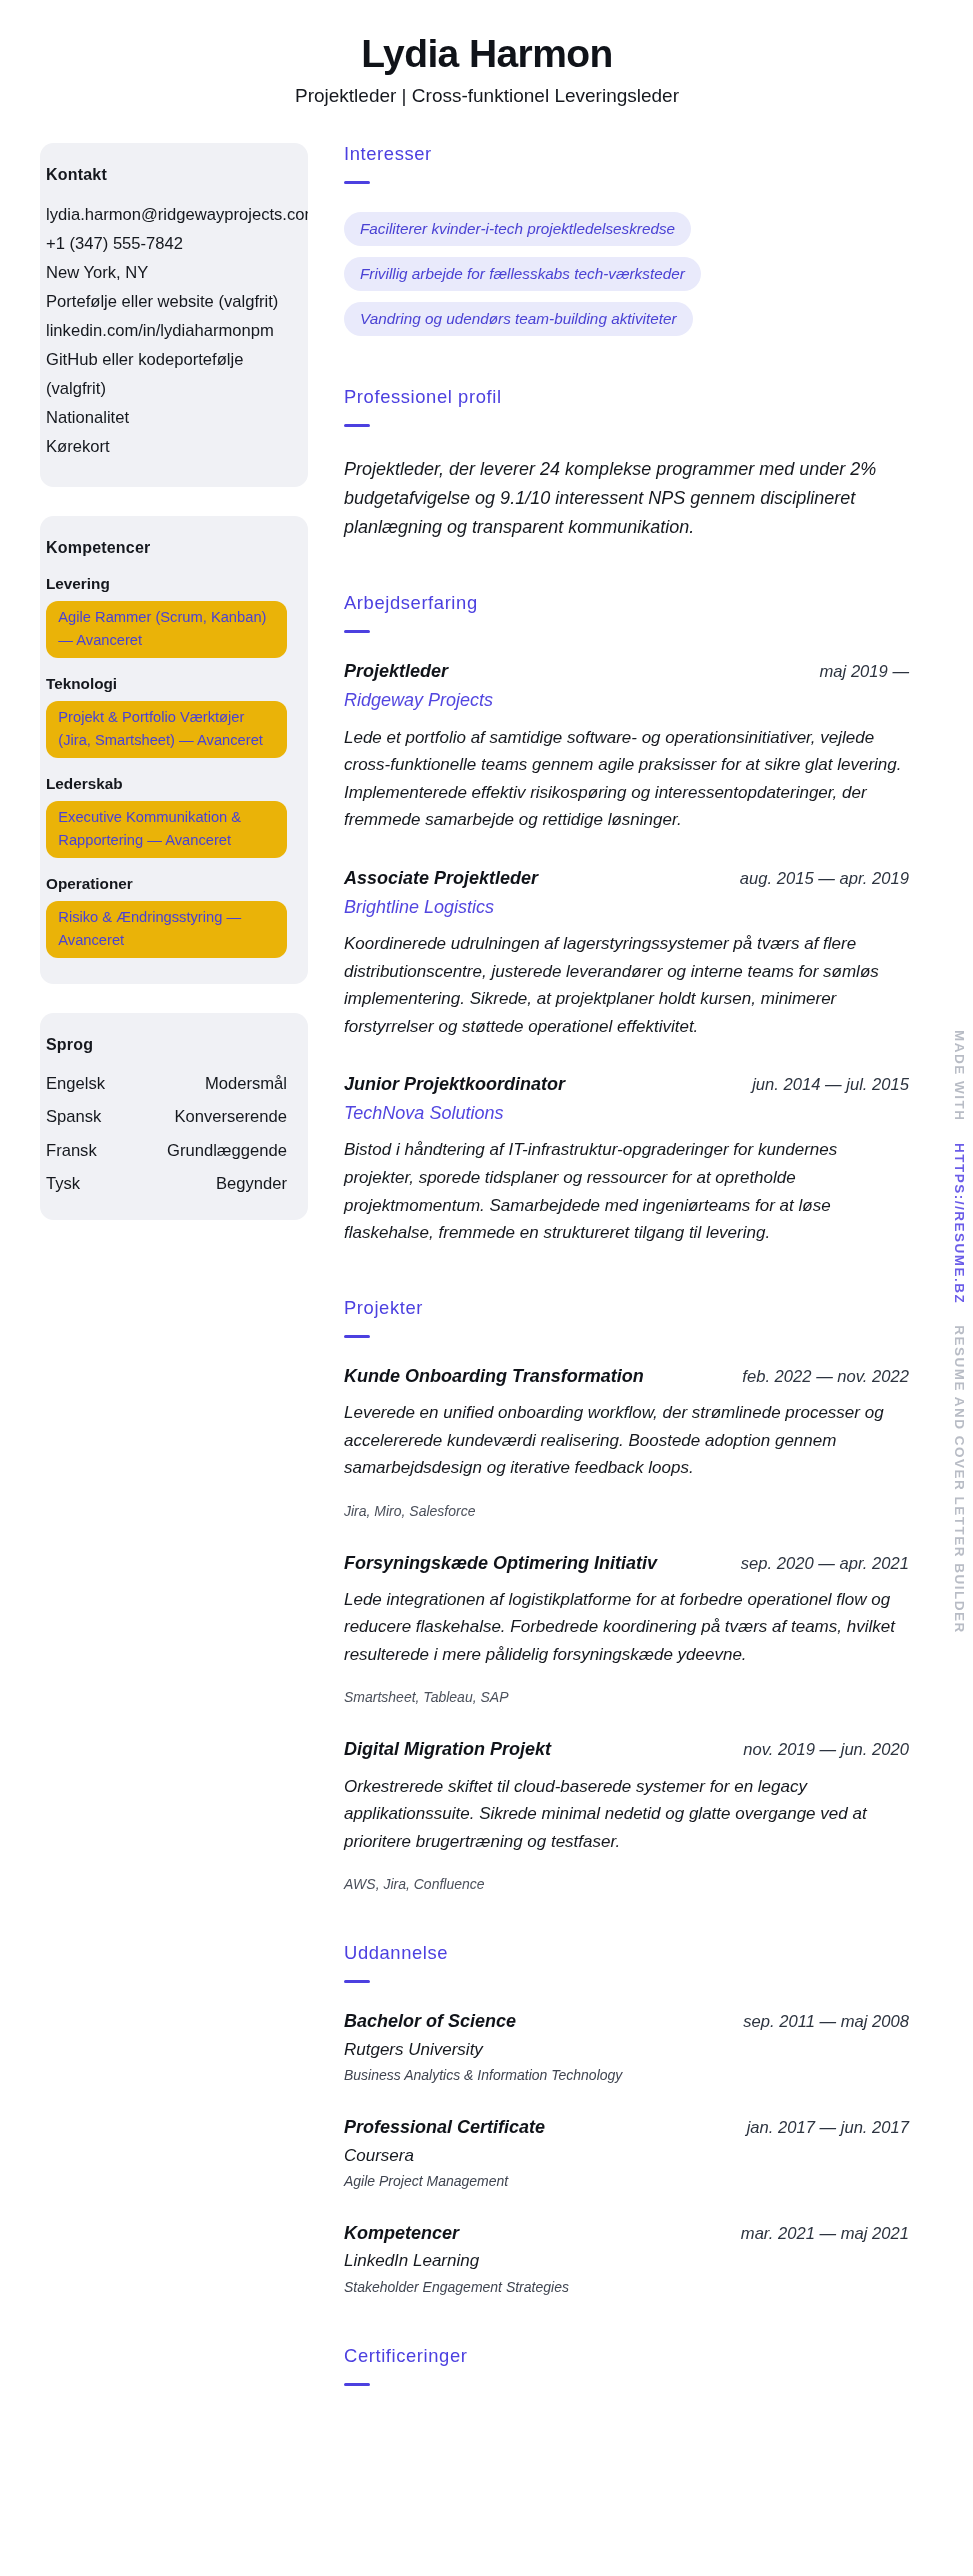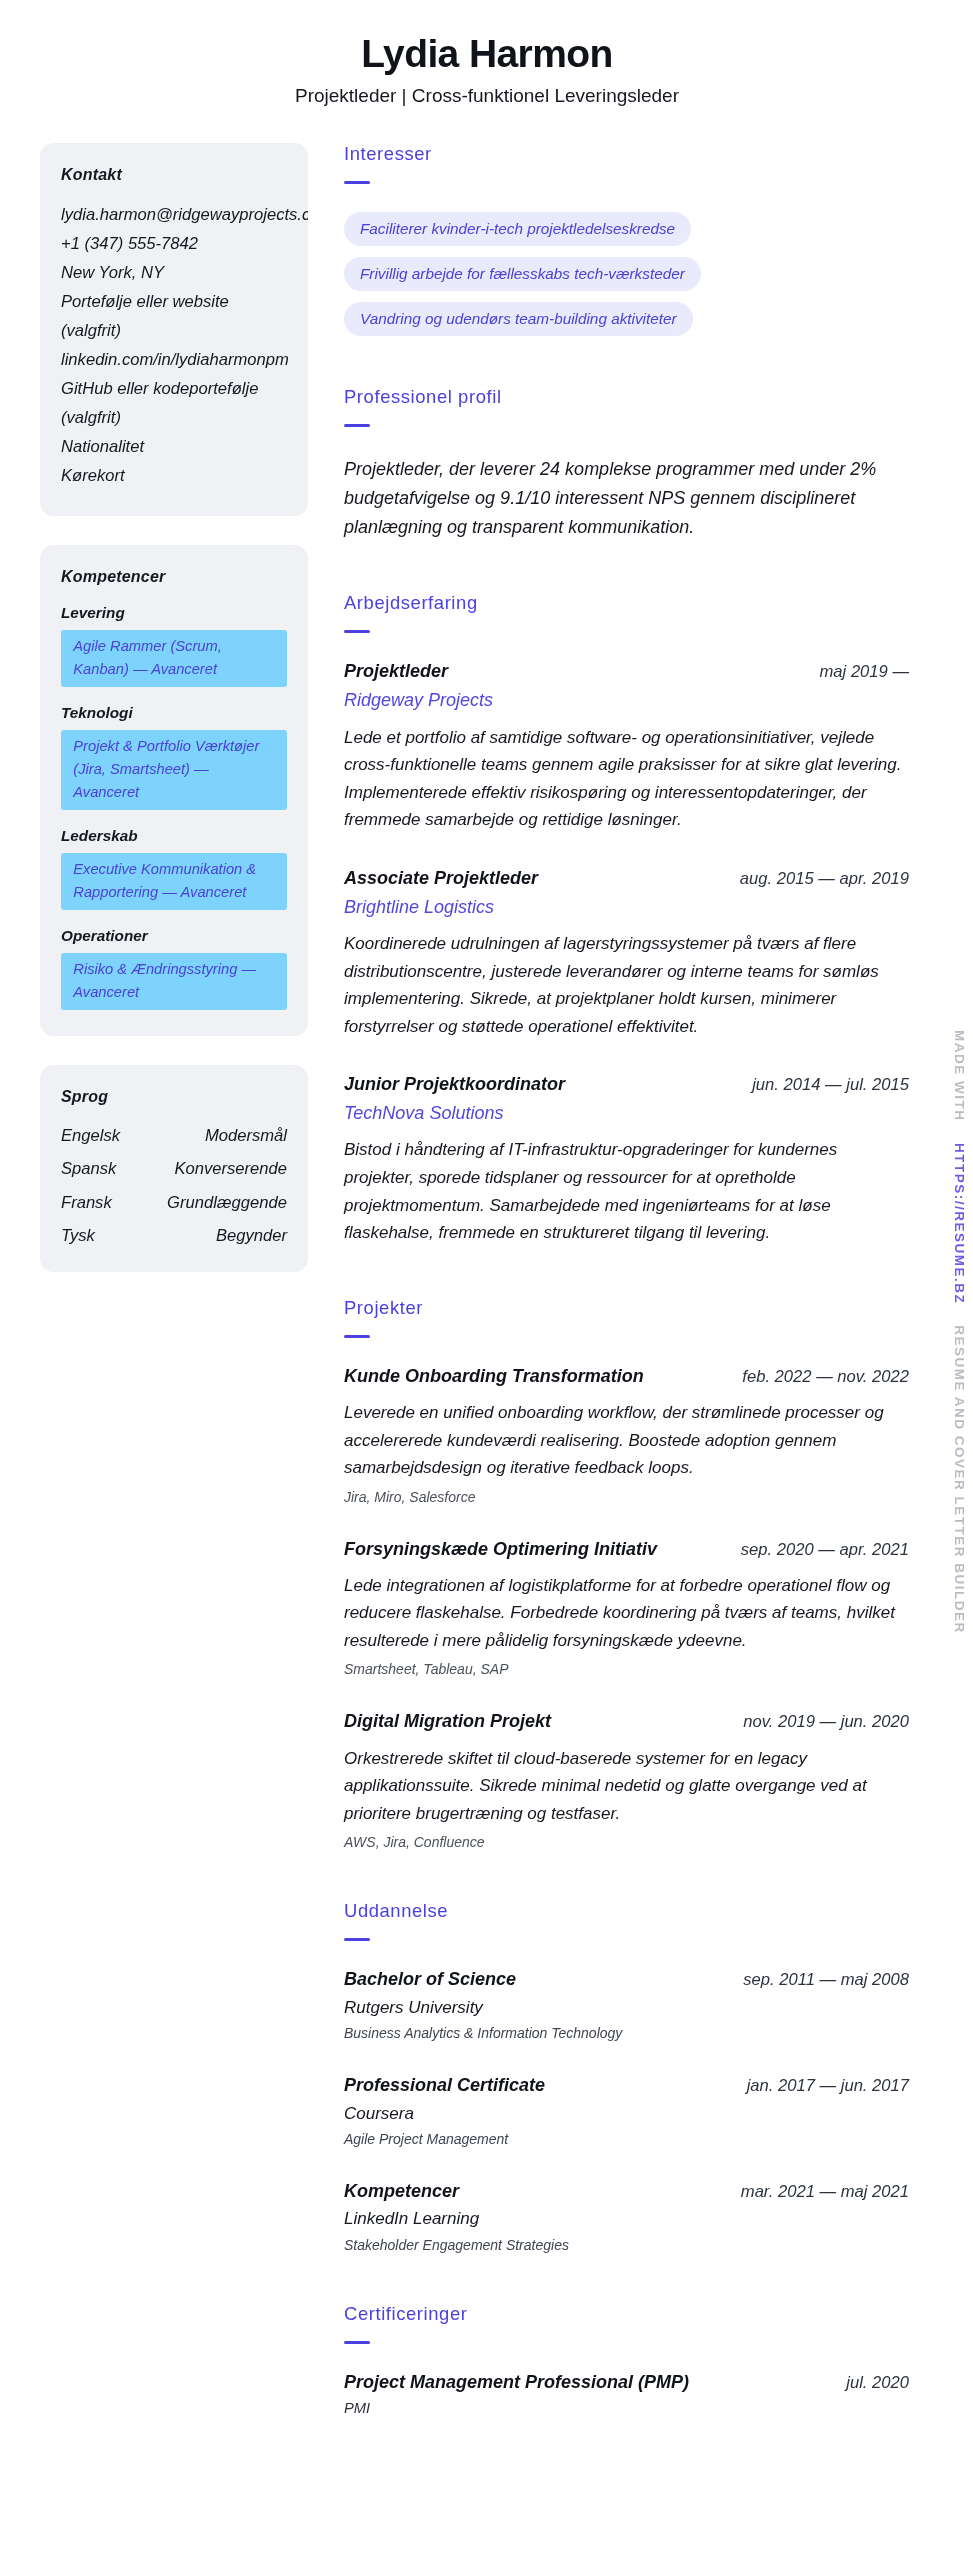--- a/index.html
+++ b/index.html
@@ -18,41 +18,40 @@
 
   
   .content { display: flex; gap: 36px; margin-top: 36px; padding: 0 65px 0 40px; }
   .sidebar { width: 268px; flex: 0 0 268px; }
   .main { flex: 1; min-width: 0; }
 
   
   .card {
     background: #f0f1f5;
     border-radius: 13.5px;
-    padding: 23px 21px 26px 21px;
+    padding: 23px 21px 26px 6px;
     margin-bottom: 29px;
     overflow: hidden;
-    font-style: italic;
   }
   .card-title { margin: 0; font-size: 16px; font-weight: 700; color: #15181e; letter-spacing: 0.2px; }
   .contact-list { margin-top: 16px; }
   .contact-item { font-size: 16.6px; line-height: 29px; white-space: normal; }
   .contact-item.nowrap-clip { white-space: nowrap; }
 
   .skill-group { margin-top: 17px; }
   .skill-group:first-of-type { margin-top: 18.4px; }
   .skill-label { font-size: 15.3px; font-weight: 700; margin-bottom: 8px; }
   .pill {
     display: inline-block;
-    background: #7dd3fc;
+    background: #eab308;
     color: #4a42d4;
     font-size: 14.7px;
     line-height: 23px;
     padding: 5.5px 12.3px;
-    border-radius: 3px;
+    border-radius: 12px;
     max-width: 100%;
     box-sizing: border-box;
   }
 
   .lang-rows { margin-top: 19.6px; }
   .lang-row { display: flex; justify-content: space-between; font-size: 16.6px; margin-top: 13.5px; }
   .lang-row:first-child { margin-top: 0; }
 
   
   .section { margin-bottom: 50px; }
@@ -79,21 +78,21 @@
 
   .profile-text { margin: 0; font-size: 18px; line-height: 1.62; color: #15181e; }
 
   .entry { margin-bottom: 34px; }
   .entry:last-child { margin-bottom: 0; }
   .entry-head { display: flex; justify-content: space-between; align-items: baseline; gap: 18.4px; }
   .entry-title { font-size: 18px; font-weight: 700; color: #101319; }
   .entry-date { font-size: 16.6px; color: #2c333f; white-space: nowrap; }
   .entry-company { margin-top: 8px; font-size: 18px; color: #5246e0; }
   .entry-desc { margin-top: 12.3px; font-size: 17px; line-height: 1.62; color: #15181e; }
-  .entry-tools { margin-top: 7px; font-size: 14px; color: #4b505b; }
+  .entry-tools { margin-top: 21px; font-size: 14px; color: #4b505b; }
 
   .edu-school { margin-top: 7.4px; font-size: 17px; color: #15181e; }
   .edu-field { margin-top: 7.4px; font-size: 14px; color: #3f4450; }
   .cert-issuer { margin-top: 7.4px; font-size: 14.7px; color: #2a2f38; }
 
   
   .watermark {
     position: absolute;
     top: 1030px;
     right: 7.4px;

